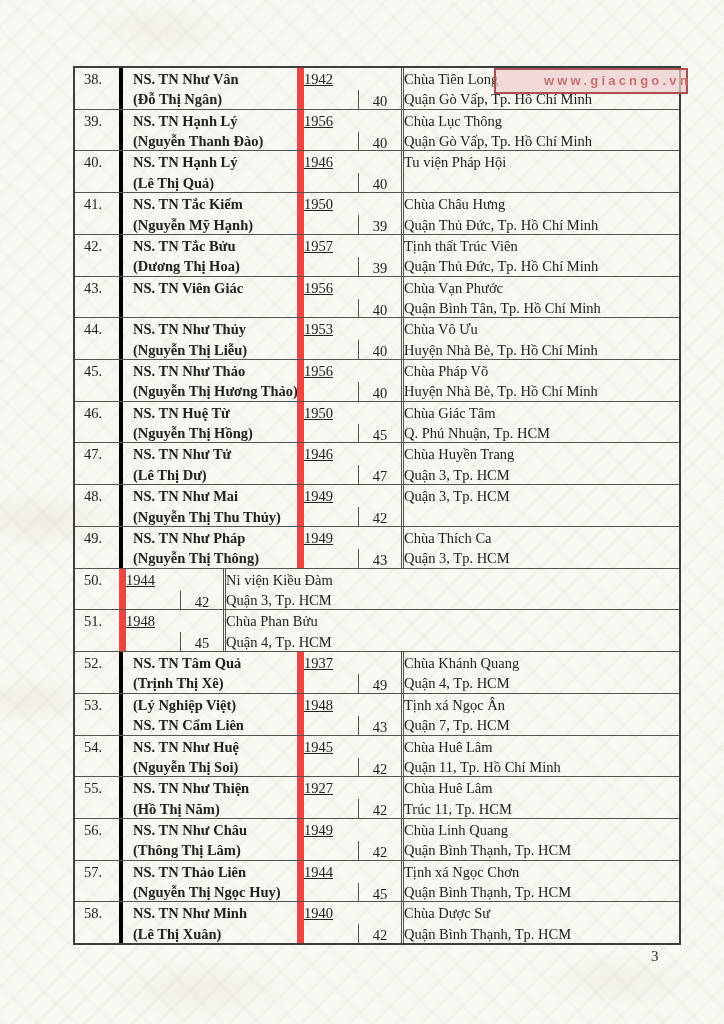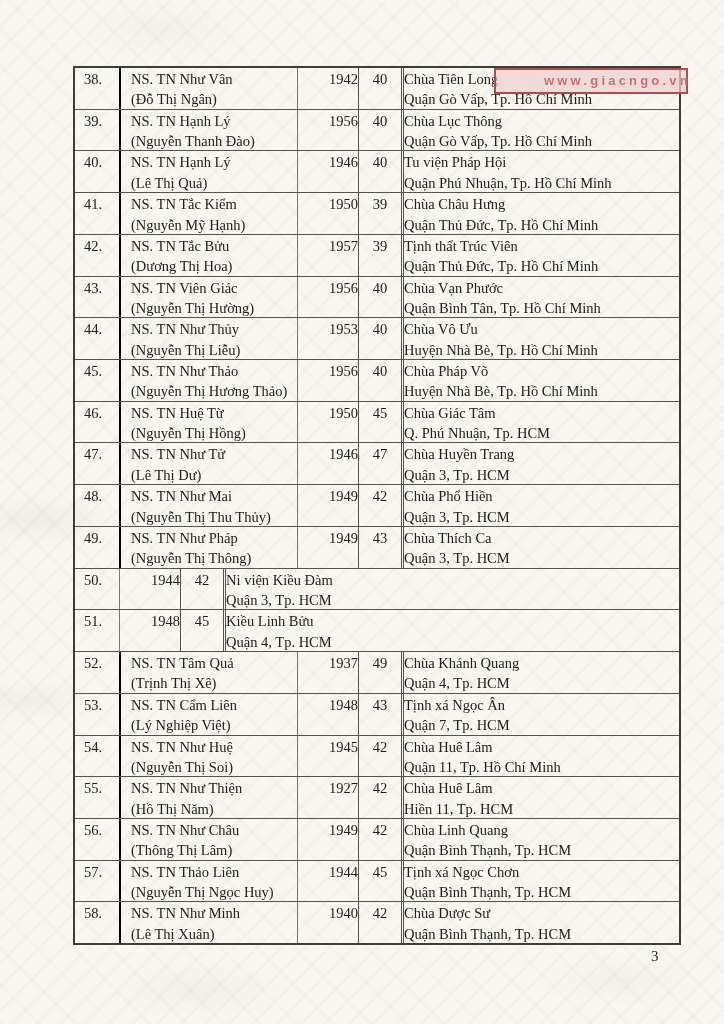--- a/index.html
+++ b/index.html
@@ -50,23 +50,23 @@
   .cell {
     box-sizing: border-box;
     padding-top: 1px;
     color: #22211e;
     font-size: 14.5px;
     line-height: 20.4px;
     overflow: hidden;
     white-space: nowrap;
   }
   .c-no     { width: 44px;  padding-left: 9px; }
-  .c-name   { width: 178px; padding-left: 10px; border-left: 2px solid #000000; }
-  .c-year   { width: 61px;  text-align: right; border-left: 1px solid #ef4444; }
-  .c-count  { width: 43px;  text-align: center; border-left: 1px solid #55534e; }
+  .c-name   { width: 178px; padding-left: 10px; border-left: 4px solid #000000; font-weight: bold; }
+  .c-year   { width: 61px;  text-align: left; border-left: 7px solid #ef4444; text-decoration: underline; }
+  .c-count  { width: 43px;  text-align: center; border-left: 1px solid #55534e; margin-top: 22px; }
   .c-temple { flex: 1; border-left: 3px double #55534e; }
   .watermark {
     position: absolute;
     left: 494px;
     top: 68px;
     width: 194px;
     height: 26px;
     box-sizing: border-box;
     border: 2px solid #a84f4f;
     background: rgba(240,206,206,0.72);
@@ -145,21 +145,20 @@
       <div>(Lê Thị Quả)</div>
     </div>
     <div class="cell c-year">
       <div>1946</div>
     </div>
     <div class="cell c-count">
       <div>40</div>
     </div>
     <div class="cell c-temple">
       <div>Tu viện Pháp Hội</div>
-      <div>Quận Phú Nhuận, Tp. Hồ Chí Minh</div>
     </div>
   </div>
 
   <div class="row">
     <div class="cell c-no">
       <div>41.</div>
     </div>
     <div class="cell c-name">
       <div>NS. TN Tắc Kiểm</div>
       <div>(Nguyễn Mỹ Hạnh)</div>
@@ -195,21 +194,20 @@
       <div>Quận Thủ Đức, Tp. Hồ Chí Minh</div>
     </div>
   </div>
 
   <div class="row">
     <div class="cell c-no">
       <div>43.</div>
     </div>
     <div class="cell c-name">
       <div>NS. TN Viên Giác</div>
-      <div>(Nguyễn Thị Hường)</div>
     </div>
     <div class="cell c-year">
       <div>1956</div>
     </div>
     <div class="cell c-count">
       <div>40</div>
     </div>
     <div class="cell c-temple">
       <div>Chùa Vạn Phước</div>
       <div>Quận Bình Tân, Tp. Hồ Chí Minh</div>
@@ -304,21 +302,20 @@
       <div>NS. TN Như Mai</div>
       <div>(Nguyễn Thị Thu Thủy)</div>
     </div>
     <div class="cell c-year">
       <div>1949</div>
     </div>
     <div class="cell c-count">
       <div>42</div>
     </div>
     <div class="cell c-temple">
-      <div>Chùa Phổ Hiền</div>
       <div>Quận 3, Tp. HCM</div>
     </div>
   </div>
 
   <div class="row">
     <div class="cell c-no">
       <div>49.</div>
     </div>
     <div class="cell c-name">
       <div>NS. TN Như Pháp</div>
@@ -356,21 +353,21 @@
     <div class="cell c-no">
       <div>51.</div>
     </div>
     <div class="cell c-year">
       <div>1948</div>
     </div>
     <div class="cell c-count">
       <div>45</div>
     </div>
     <div class="cell c-temple">
-      <div>Kiều Linh Bửu</div>
+      <div>Chùa Phan Bửu</div>
       <div>Quận 4, Tp. HCM</div>
     </div>
   </div>
 
   <div class="row">
     <div class="cell c-no">
       <div>52.</div>
     </div>
     <div class="cell c-name">
       <div>NS. TN Tâm Quả</div>
@@ -386,22 +383,22 @@
       <div>Chùa Khánh Quang</div>
       <div>Quận 4, Tp. HCM</div>
     </div>
   </div>
 
   <div class="row">
     <div class="cell c-no">
       <div>53.</div>
     </div>
     <div class="cell c-name">
+      <div>(Lý Nghiệp Việt)</div>
       <div>NS. TN Cẩm Liên</div>
-      <div>(Lý Nghiệp Việt)</div>
     </div>
     <div class="cell c-year">
       <div>1948</div>
     </div>
     <div class="cell c-count">
       <div>43</div>
     </div>
     <div class="cell c-temple">
       <div>Tịnh xá Ngọc Ân</div>
       <div>Quận 7, Tp. HCM</div>
@@ -437,21 +434,21 @@
       <div>(Hồ Thị Năm)</div>
     </div>
     <div class="cell c-year">
       <div>1927</div>
     </div>
     <div class="cell c-count">
       <div>42</div>
     </div>
     <div class="cell c-temple">
       <div>Chùa Huê Lâm</div>
-      <div>Hiền 11, Tp. HCM</div>
+      <div>Trúc 11, Tp. HCM</div>
     </div>
   </div>
 
   <div class="row">
     <div class="cell c-no">
       <div>56.</div>
     </div>
     <div class="cell c-name">
       <div>NS. TN Như Châu</div>
       <div>(Thông Thị Lâm)</div>

